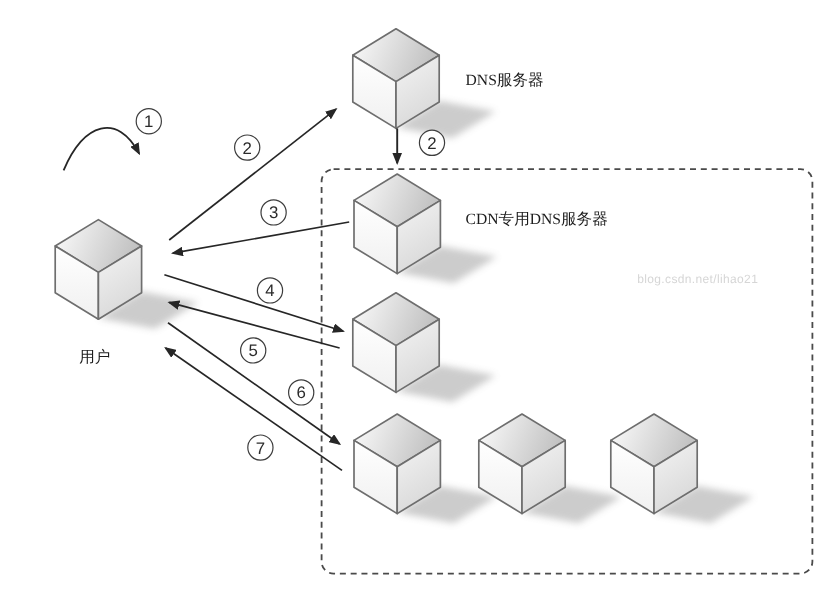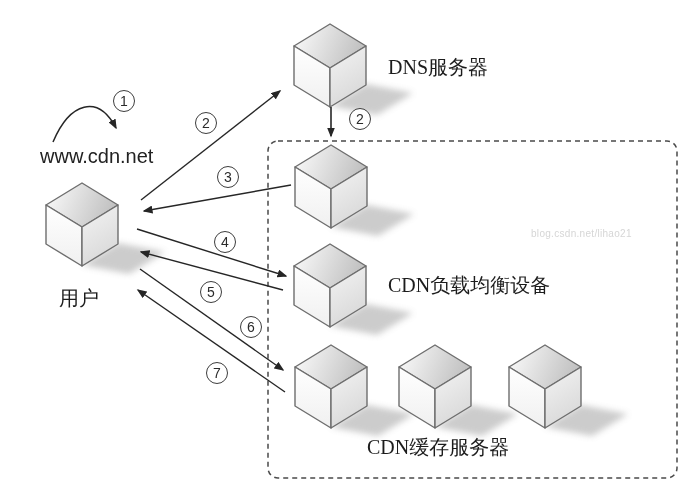--- a/index.html
+++ b/index.html
@@ -8,21 +8,21 @@
     width:696px;height:500px;
     background:#ffffff;
     overflow:hidden;
     font-family:"Liberation Sans", sans-serif;
   }
   .layer{position:absolute;left:0;top:0;}
   .lbl{
     position:absolute;
     color:#1c1c1c;
     font-family:"Liberation Serif","DejaVu Serif",serif;
-    font-size:20px;
+    font-size:13px;
     line-height:18px;
     white-space:nowrap;
   }
   .lbl.sans{
     font-family:"Liberation Sans","DejaVu Sans",sans-serif;
     color:#222222;
   }
   .badge{
     position:absolute;
     width:22px;height:22px;
@@ -98,20 +98,18 @@
 
   <div class="badge" style="left:113px;top:90px;">1</div>
   <div class="badge" style="left:195px;top:112px;">2</div>
   <div class="badge" style="left:349px;top:108px;">2</div>
   <div class="badge" style="left:217px;top:166px;">3</div>
   <div class="badge" style="left:214px;top:231px;">4</div>
   <div class="badge" style="left:200px;top:281px;">5</div>
   <div class="badge" style="left:240px;top:316px;">6</div>
   <div class="badge" style="left:206px;top:362px;">7</div>
 
-  <div class="lbl sans center" style="left:40px;top:147px;width:104px;">www.cdn.net</div>
   <div class="lbl center" style="left:44px;top:289px;width:70px;">用户</div>
   <div class="lbl" style="left:388px;top:58px;">DNS服务器</div>
-  <div class="lbl" style="left:388px;top:276px;">CDN负载均衡设备</div>
-  <div class="lbl center" style="left:367px;top:438px;width:130px;">CDN缓存服务器</div>
+  <div class="lbl" style="left:388px;top:174px;">CDN专用DNS服务器</div>
 
   <div class="watermark" style="left:531px;top:228px;text-align:center;">blog.csdn.net/lihao21</div>
 </div>
 
 </body></html>

